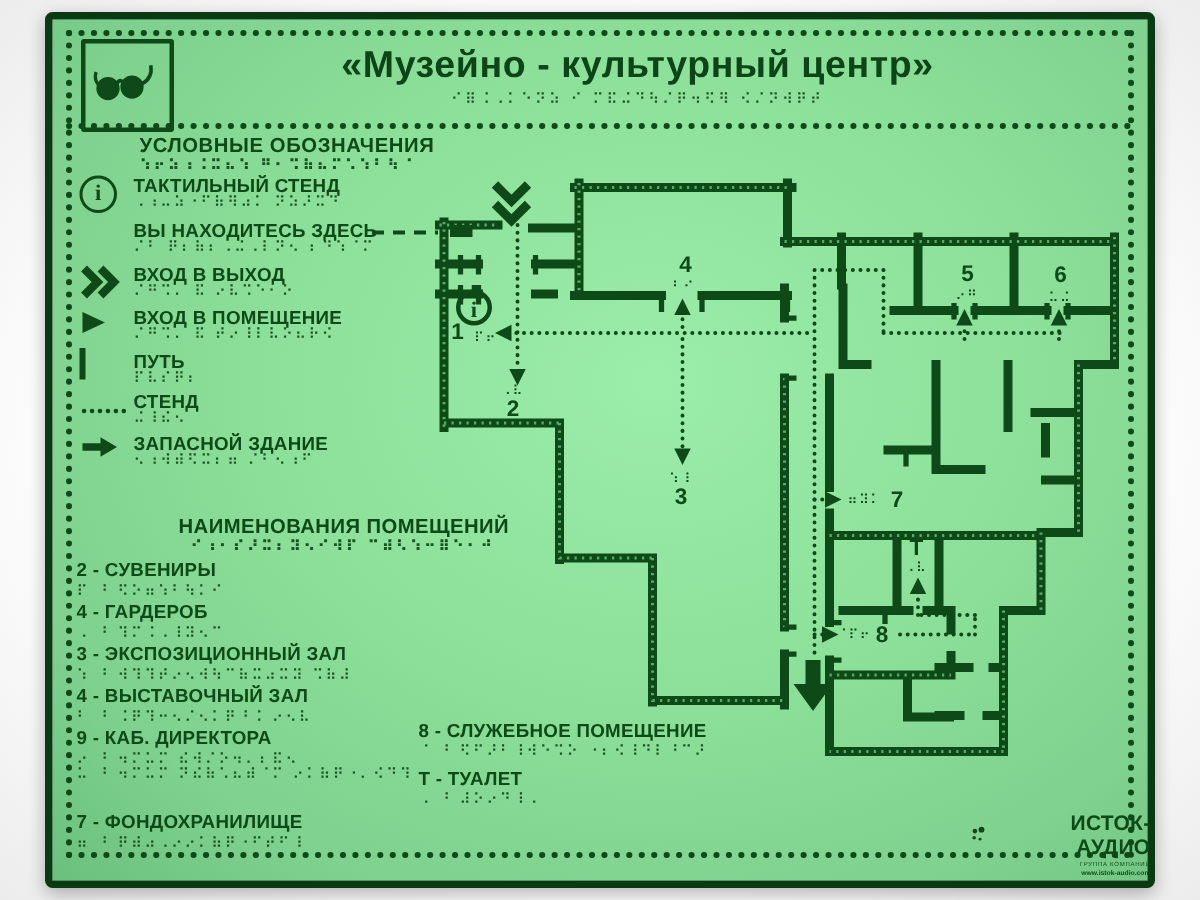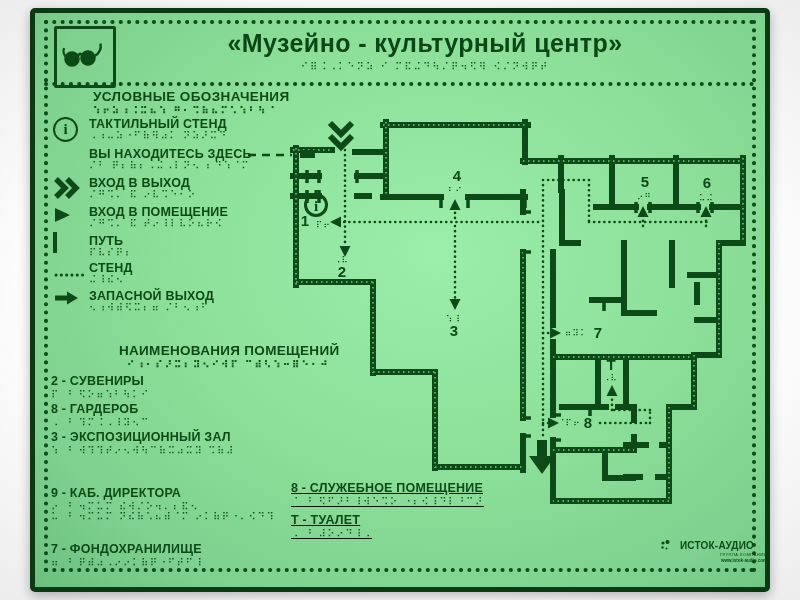--- a/index.html
+++ b/index.html
@@ -30,25 +30,25 @@
     display:flex;align-items:center;justify-content:center;
     font-family:"Liberation Serif",serif;font-weight:bold;font-size:15px;color:#0d4a17;}
   .wall-swatch{width:26px;height:11px;border:2px solid #0d4a17;margin-top:3px;
     background:repeating-linear-gradient(45deg, rgba(13,74,23,.55) 0 2px, transparent 2px 4px);}
   
   .rooms-head{position:absolute;left:60px;top:330px;font-size:13.5px;font-weight:bold;letter-spacing:.3px;margin-left:24px;}
   .rooms-head .braille{display:block;margin-top:2px;margin-left:8px;}
   .rrow{position:absolute;left:16px;white-space:nowrap;}
   .rrow .txt{font-size:12.5px;font-weight:bold;letter-spacing:.2px;}
   .rrow .braille{display:block;margin-top:1px;}
-  .extra{left:256px;text-decoration:underline;}
+  .extra{left:244px;}
   
   .logo{position:absolute;left:612px;top:527px;width:120px;text-align:right;color:#0d4a17;}
   .logo .row1{display:flex;align-items:center;justify-content:center;gap:9px;
-    font-size:10px;font-weight:bold;letter-spacing:.2px;}
+    font-size:14px;font-weight:bold;letter-spacing:.2px;}
   .logo .row2{font-size:4px;letter-spacing:.5px;margin-top:1px;}
   .logo .row3{font-size:4.5px;font-weight:bold;margin-top:.5px;}
   svg text.plan-num{font-family:"Liberation Sans",sans-serif;font-size:15px;font-weight:bold;fill:#0d4a17;}
   svg text.plan-braille{font-family:"DejaVu Sans",sans-serif;font-size:9px;fill:#0d4a17;letter-spacing:1px;}
   .overlay{position:absolute;left:0;top:0;pointer-events:none;}
 </style>
 </head>
 <body>
 
 <div class="photo">
@@ -125,32 +125,33 @@
       <span class="braille">⠬⠸⠮⠢</span>
     </div>
 
     <div class="lrow" style="top:276px">
       <span class="icon" style="top:1px">
         <svg width="28" height="16" viewBox="0 0 28 16">
             <line x1="2" y1="8" x2="15" y2="8" stroke="#0d4a17" stroke-width="5"></line>
             <polygon points="14,1.5 14,14.5 25,8" fill="#0d4a17"></polygon>
           </svg>
       </span>
-      <span class="txt ink">ЗАПАСНОЙ ВЫХОД</span>
+      <span class="txt ink">ЗАПАСНОЙ ЗДАНИЕ</span>
       <span class="braille">⠢⠰⠺⠾⠫⠭⠆⠶ ⠌⠃⠢⠰⠋</span>
     </div>
 
     <div class="rooms-head ink">
       <span>НАИМЕНОВАНИЯ ПОМЕЩЕНИЙ</span>
       <span class="braille">⠊⠰⠂⠎⠜⠭⠆⠽⠢⠊⠺⠏ ⠉⠾⠣⠱⠒⠿⠑⠂⠚</span>
     </div>
 
     <div class="rrow" style="top:358px"><span class="txt ink">2 - СУВЕНИРЫ</span><span class="braille">⠏ ⠘ ⠫⠕⠶⠱⠃⠳⠅⠊</span></div>
-    <div class="rrow" style="top:386px"><span class="txt ink">8 - ГАРДЕРОБ</span><span class="braille">⠠ ⠘ ⠹⠍⠨⠠⠸⠽⠢⠉</span></div>
+    <div class="rrow" style="top:386px"><span class="txt ink">4 - ГАРДЕРОБ</span><span class="braille">⠠ ⠘ ⠹⠍⠨⠠⠸⠽⠢⠉</span></div>
     <div class="rrow" style="top:414px"><span class="txt ink">3 - ЭКСПОЗИЦИОННЫЙ ЗАЛ</span><span class="braille">⠱ ⠘ ⠺⠹⠹⠞⠔⠢⠺⠳⠉⠷⠭⠴⠭⠽ ⠩⠷⠼</span></div>
+    <div class="rrow" style="top:442px"><span class="txt ink">4 - ВЫСТАВОЧНЫЙ ЗАЛ</span><span class="braille">⠃ ⠘ ⠨⠟⠹⠒⠢⠌⠢⠅⠟⠘⠨ ⠔⠢⠧</span></div>
     <div class="rrow" style="top:470px"><span class="txt ink">9 - КАБ. ДИРЕКТОРА</span><span class="braille">⠔ ⠘ ⠲⠍⠥⠍ ⠮⠺⠌⠕⠲⠄⠆⠯⠢</span></div>
     <div class="rrow" style="top:498px"><span class="braille">⠥ ⠘ ⠲⠍⠥⠍ ⠝⠮⠷⠡⠦⠾⠈⠍ ⠔⠅⠷⠟⠐⠄⠪⠙⠹</span></div>
     <div class="rrow" style="top:526px"><span class="txt ink">7 - ФОНДОХРАНИЛИЩЕ</span><span class="braille">⠶ ⠘ ⠟⠾⠴⠠⠔⠔⠅⠷⠟⠐⠋⠞⠋⠸</span></div>
 
     <div class="rrow extra" style="top:465px"><span class="txt ink">8 - СЛУЖЕБНОЕ ПОМЕЩЕНИЕ</span><span class="braille">⠈ ⠘ ⠫⠋⠜⠃⠸⠺⠑⠩⠕ ⠐⠆⠪⠸⠙⠇⠘⠉⠜</span></div>
     <div class="rrow extra" style="top:497px"><span class="txt ink">Т - ТУАЛЕТ</span><span class="braille">⠠ ⠘ ⠼⠕⠔⠙⠸⠠</span></div>
 
     <div class="logo">
       <div class="row1">
         <svg width="11" height="11" viewBox="0 0 11 11">

